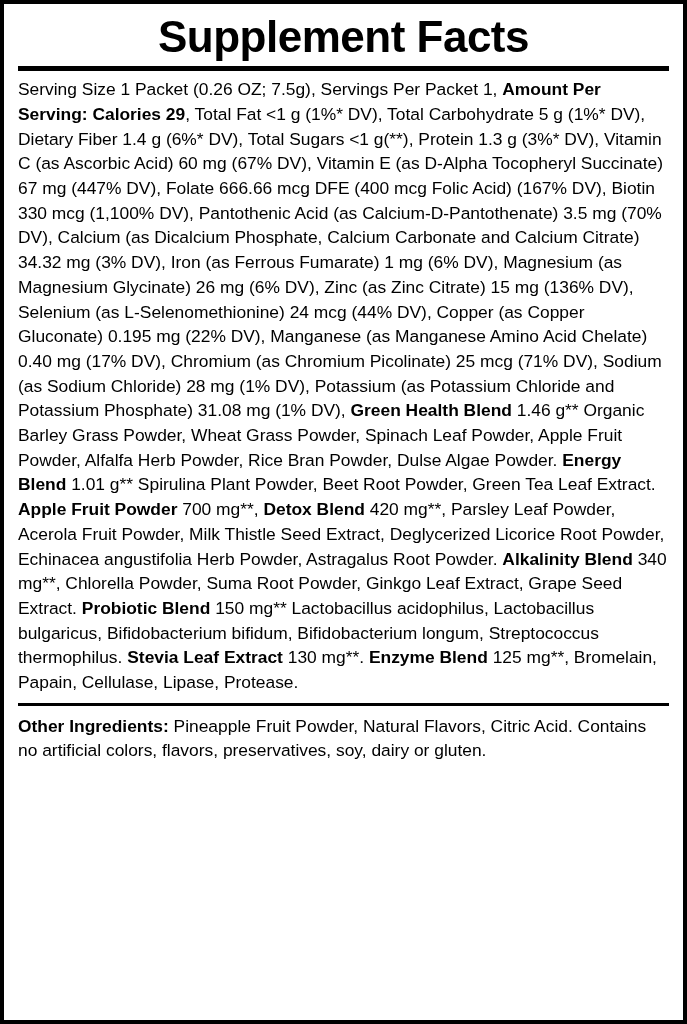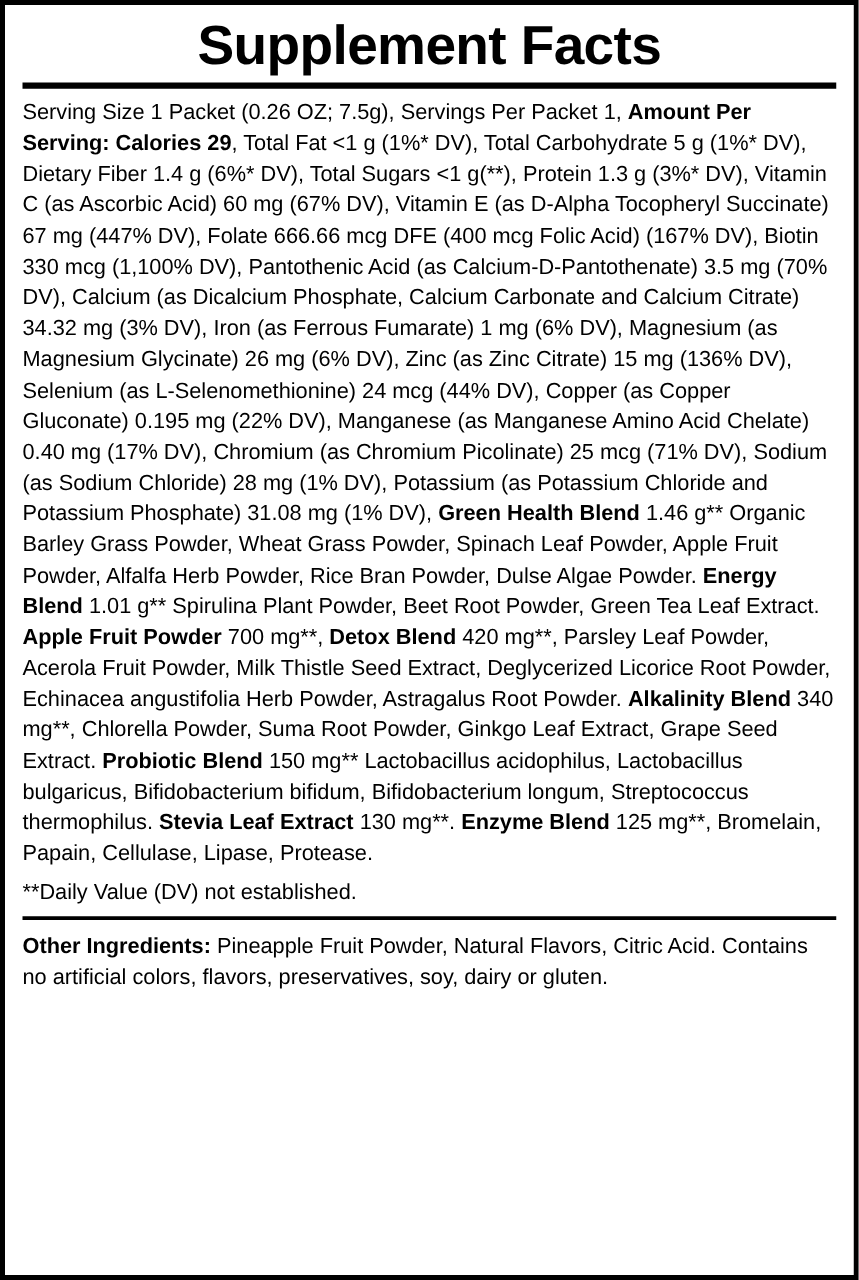--- a/index.html
+++ b/index.html
@@ -62,21 +62,20 @@
 <div class="panel">
 
   <div class="title">Supplement Facts</div>
 
   <div class="rule-thick"></div>
 
   <div class="body-text">
     <span>Serving Size 1 Packet (0.26 OZ; 7.5g), Servings Per Packet 1, </span><span class="b">Amount Per Serving: Calories 29</span><span>, Total Fat &lt;1 g (1%* DV), Total Carbohydrate 5 g (1%* DV), Dietary Fiber 1.4 g (6%* DV), Total Sugars &lt;1 g(**), Protein 1.3 g (3%* DV), Vitamin C (as Ascorbic Acid) 60 mg (67% DV), Vitamin E (as D-Alpha Tocopheryl Succinate) 67 mg (447% DV), Folate 666.66 mcg DFE (400 mcg Folic Acid) (167% DV),  Biotin 330 mcg (1,100% DV),  Pantothenic Acid (as Calcium-D-Pantothenate)  3.5 mg (70% DV), Calcium (as Dicalcium Phosphate, Calcium Carbonate and Calcium Citrate) 34.32 mg (3% DV), Iron (as Ferrous Fumarate) 1 mg (6% DV), Magnesium (as Magnesium Glycinate) 26 mg (6% DV),  Zinc (as Zinc Citrate) 15 mg (136% DV), Selenium (as L-Selenomethionine) 24 mcg (44% DV), Copper (as Copper Gluconate) 0.195 mg (22% DV), Manganese (as Manganese Amino Acid Chelate) 0.40 mg (17% DV), Chromium (as Chromium Picolinate) 25 mcg (71% DV),  Sodium (as Sodium Chloride) 28 mg  (1% DV), Potassium (as Potassium Chloride and Potassium Phosphate) 31.08 mg (1% DV),  </span><span class="b">Green Health Blend</span><span> 1.46 g** Organic Barley Grass Powder, Wheat Grass Powder, Spinach Leaf Powder, Apple Fruit Powder, Alfalfa Herb Powder, Rice Bran  Powder, Dulse Algae Powder. </span><span class="b">Energy Blend</span><span> 1.01 g** Spirulina Plant Powder, Beet Root Powder, Green Tea Leaf Extract. </span><span class="b">Apple Fruit Powder</span><span> 700 mg**, </span><span class="b">Detox Blend</span><span> 420 mg**, Parsley Leaf Powder, Acerola Fruit Powder, Milk Thistle Seed Extract, Deglycerized Licorice Root Powder, </span><span class="i">Echinacea angustifolia</span><span> Herb Powder, Astragalus Root Powder. </span><span class="b">Alkalinity Blend</span><span> 340 mg**, Chlorella Powder, Suma Root Powder, Ginkgo Leaf Extract, Grape Seed Extract. </span><span class="b">Probiotic  Blend</span><span> 150 mg** </span><span class="i">Lactobacillus acidophilus, Lactobacillus bulgaricus, Bifidobacterium bifidum, Bifidobacterium longum, Streptococcus thermophilus</span><span>. </span><span class="b">Stevia Leaf Extract</span><span> 130 mg**.  </span><span class="b">Enzyme Blend</span><span> 125 mg**, Bromelain, Papain, Cellulase, Lipase, Protease.</span>
   </div>
 
-  <div class="footnote">**Daily Value (DV) not established.</div>
 
   <div class="rule-thin"></div>
 
   <div class="other">
     <span class="b">Other Ingredients:</span><span>  Pineapple Fruit Powder, Natural Flavors, Citric Acid. Contains no artificial colors, flavors, preservatives, soy, dairy or gluten.</span>
   </div>
 
 </div>
 
 </body></html>

